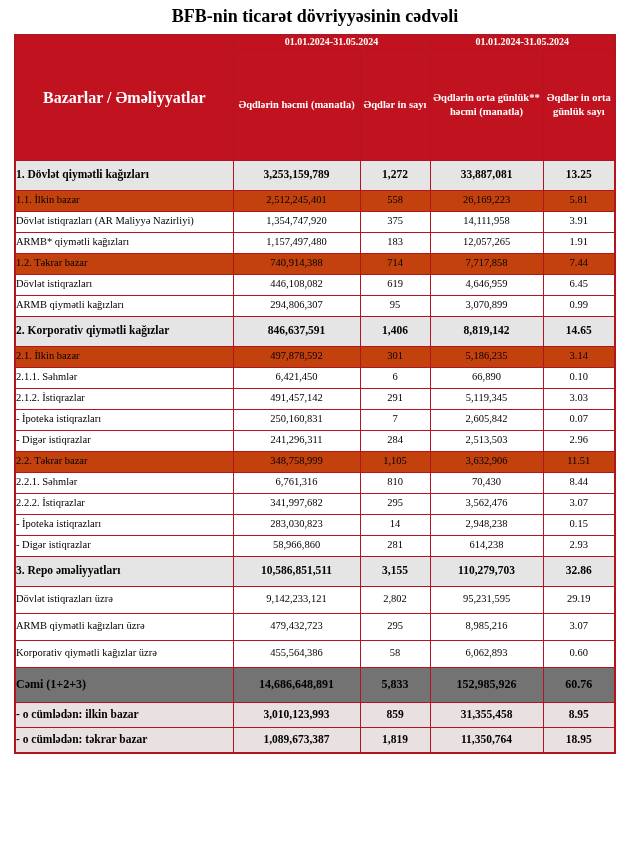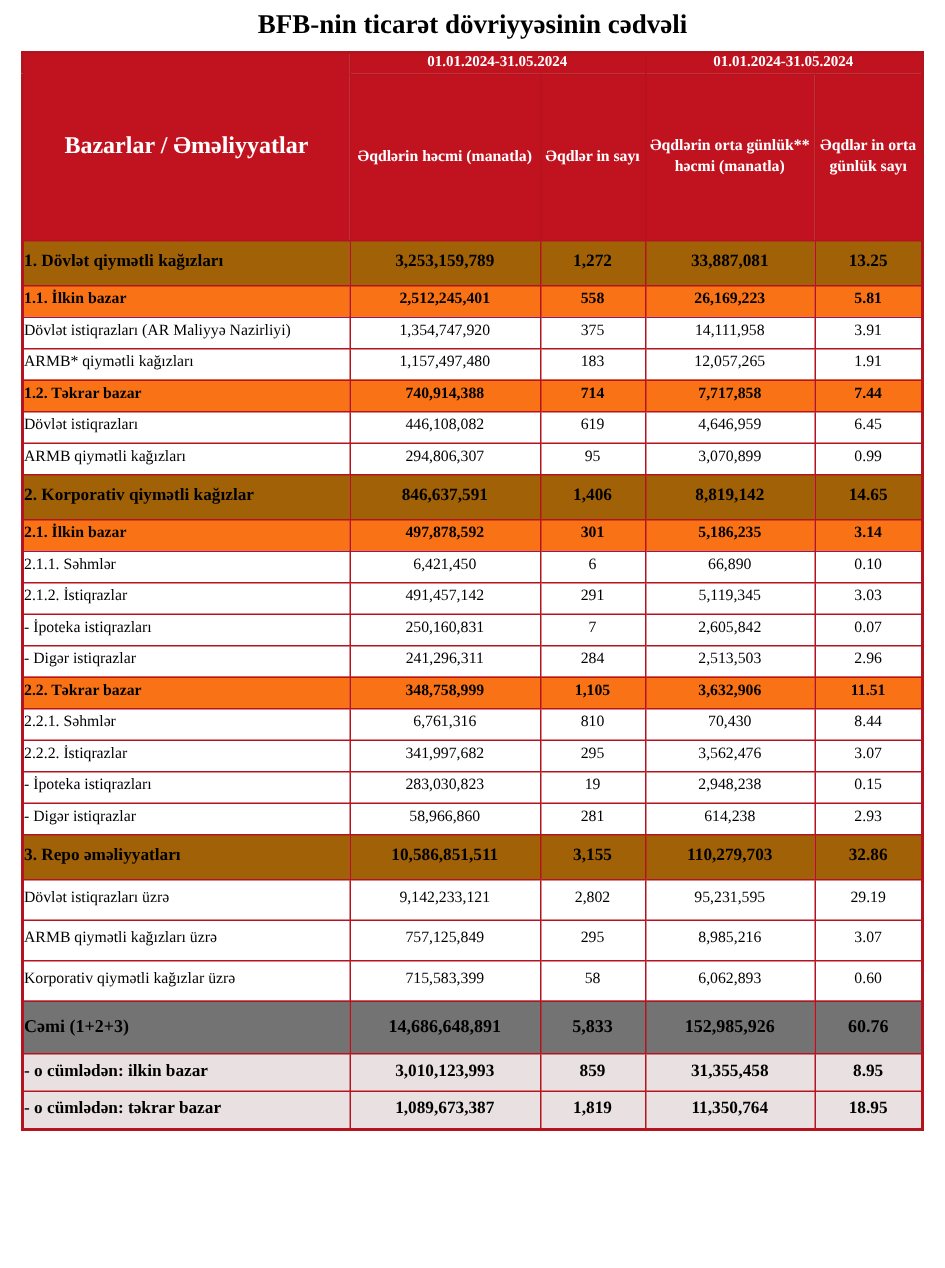--- a/index.html
+++ b/index.html
@@ -61,28 +61,28 @@
   td.label {
     text-align: left;
     padding: 2px 4px 2px 5px;
   }
   td.num {
     text-align: center;
     padding: 2px 3px;
   }
   
   tr.major td {
-    background: #a16207;
+    background: #e5e5e5;
     font-weight: bold;
     font-size: 11.5px;
     height: 29px;
   }
   tr.sub td {
-    background: #f97316;
-    font-weight: bold;
+    background: #c2410c;
+    font-weight: normal;
     font-size: 10.5px;
   }
   tr.plain td {
     background: #ffffff;
     font-weight: normal;
   }
   tr.tall td {
     height: 26px;
   }
   tr.total td {
@@ -234,21 +234,21 @@
       <tr class="plain">
         <td class="c label">2.2.2. İstiqrazlar</td>
         <td class="c num">341,997,682</td>
         <td class="c num">295</td>
         <td class="c num">3,562,476</td>
         <td class="c num">3.07</td>
       </tr>
       <tr class="plain">
         <td class="c label indent2">-  İpoteka istiqrazları</td>
         <td class="c num">283,030,823</td>
-        <td class="c num">19</td>
+        <td class="c num">14</td>
         <td class="c num">2,948,238</td>
         <td class="c num">0.15</td>
       </tr>
       <tr class="plain">
         <td class="c label indent2">-  Digər istiqrazlar</td>
         <td class="c num">58,966,860</td>
         <td class="c num">281</td>
         <td class="c num">614,238</td>
         <td class="c num">2.93</td>
       </tr>
@@ -261,28 +261,28 @@
       </tr>
       <tr class="plain tall">
         <td class="c label">Dövlət istiqrazları üzrə</td>
         <td class="c num">9,142,233,121</td>
         <td class="c num">2,802</td>
         <td class="c num">95,231,595</td>
         <td class="c num">29.19</td>
       </tr>
       <tr class="plain tall">
         <td class="c label">ARMB qiymətli kağızları üzrə</td>
-        <td class="c num">757,125,849</td>
+        <td class="c num">479,432,723</td>
         <td class="c num">295</td>
         <td class="c num">8,985,216</td>
         <td class="c num">3.07</td>
       </tr>
       <tr class="plain tall">
         <td class="c label">Korporativ qiymətli kağızlar üzrə</td>
-        <td class="c num">715,583,399</td>
+        <td class="c num">455,564,386</td>
         <td class="c num">58</td>
         <td class="c num">6,062,893</td>
         <td class="c num">0.60</td>
       </tr>
       <tr class="total">
         <td class="c label">Cəmi (1+2+3)</td>
         <td class="c num">14,686,648,891</td>
         <td class="c num">5,833</td>
         <td class="c num">152,985,926</td>
         <td class="c num">60.76</td>

